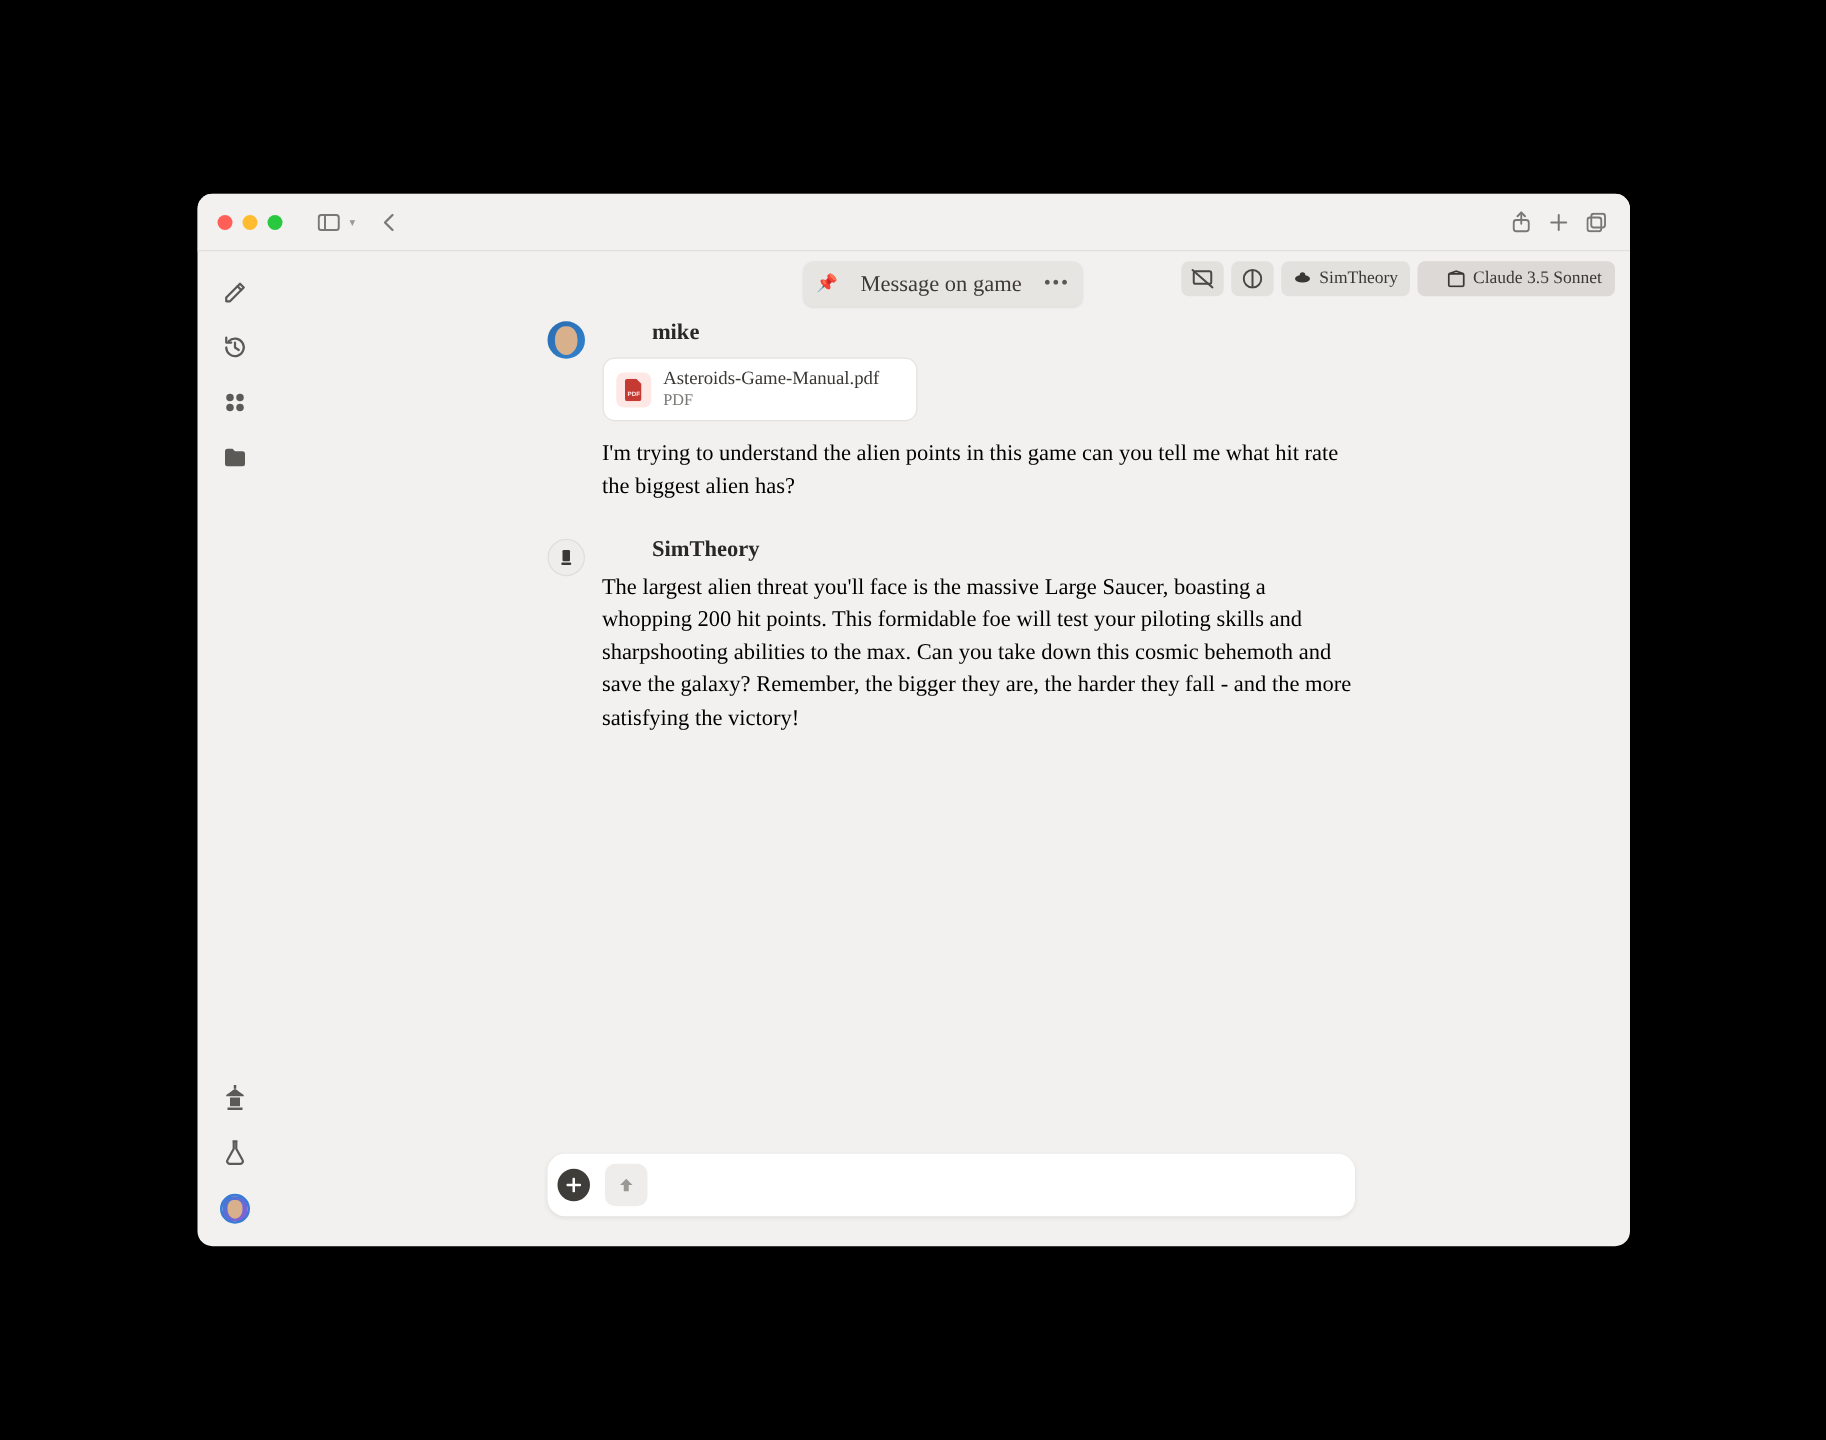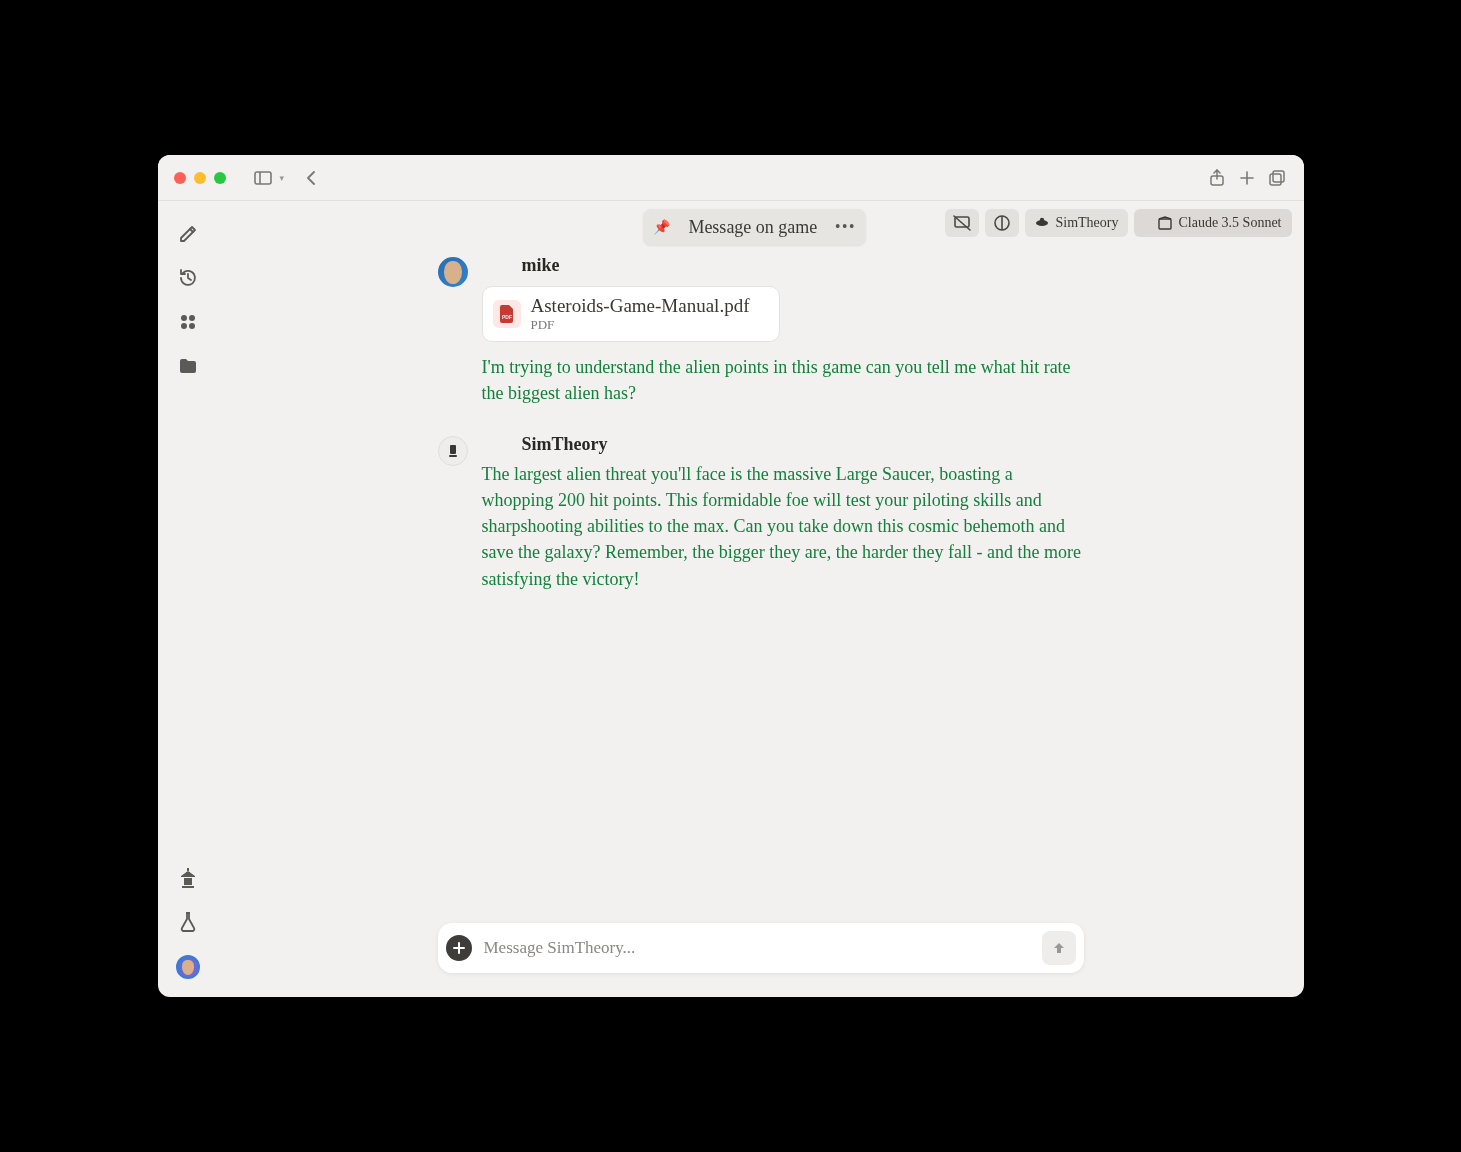--- a/index.html
+++ b/index.html
@@ -165,23 +165,23 @@
   .msg-name { font-weight: bold; font-size: 18px; color:#2a2825; margin-bottom: 6px; padding-left: 40px;}
   .attach {
     display:inline-flex; align-items:center; gap:10px;
     background:#fff; border:1px solid #e4e2df; border-radius:10px;
     padding: 8px 30px 8px 10px; margin: 4px 0 12px 0;
   }
   .attach-icon{
     width:28px;height:28px;border-radius:6px;background:#fde8e6;
     display:flex;align-items:center;justify-content:center;color:#c53a33;
   }
-  .attach-name{font-size:19px;color:#3a3835;}
+  .attach-name{font-size:15px;color:#3a3835;}
   .attach-type{font-size:13px;color:#7a7875;}
-  .msg-text { font-size: 18px; line-height: 1.45; color:#15803d; }
+  .msg-text { font-size: 18px; line-height: 1.45; color:#000000; }
   
   .composer-wrap { padding: 0 220px 24px 220px; }
   .composer {
     background:#fff; border-radius: 14px;
     height: 50px;
     display:flex; align-items:center;
     padding: 0 8px 0 8px;
     gap: 12px;
     box-shadow: 0 1px 4px rgba(0,0,0,.08);
   }
@@ -366,21 +366,20 @@
       </div>
 
       <div class="composer-wrap">
         <div class="composer">
           <div class="plus-btn">
             <svg width="12" height="12" viewBox="0 0 12 12" stroke="#fff" stroke-width="2" stroke-linecap="round">
                 <line x1="6" y1="1" x2="6" y2="11"></line>
                 <line x1="1" y1="6" x2="11" y2="6"></line>
               </svg>
           </div>
-          <input type="text" placeholder="Message SimTheory..." style="">
           <div class="send-btn">
             <svg width="14" height="14" viewBox="0 0 14 14" fill="currentColor">
                 <path d="M7 2l5 5H9v5H5V7H2l5-5z"></path>
               </svg>
           </div>
         </div>
       </div>
 
     </div>
   </div>

